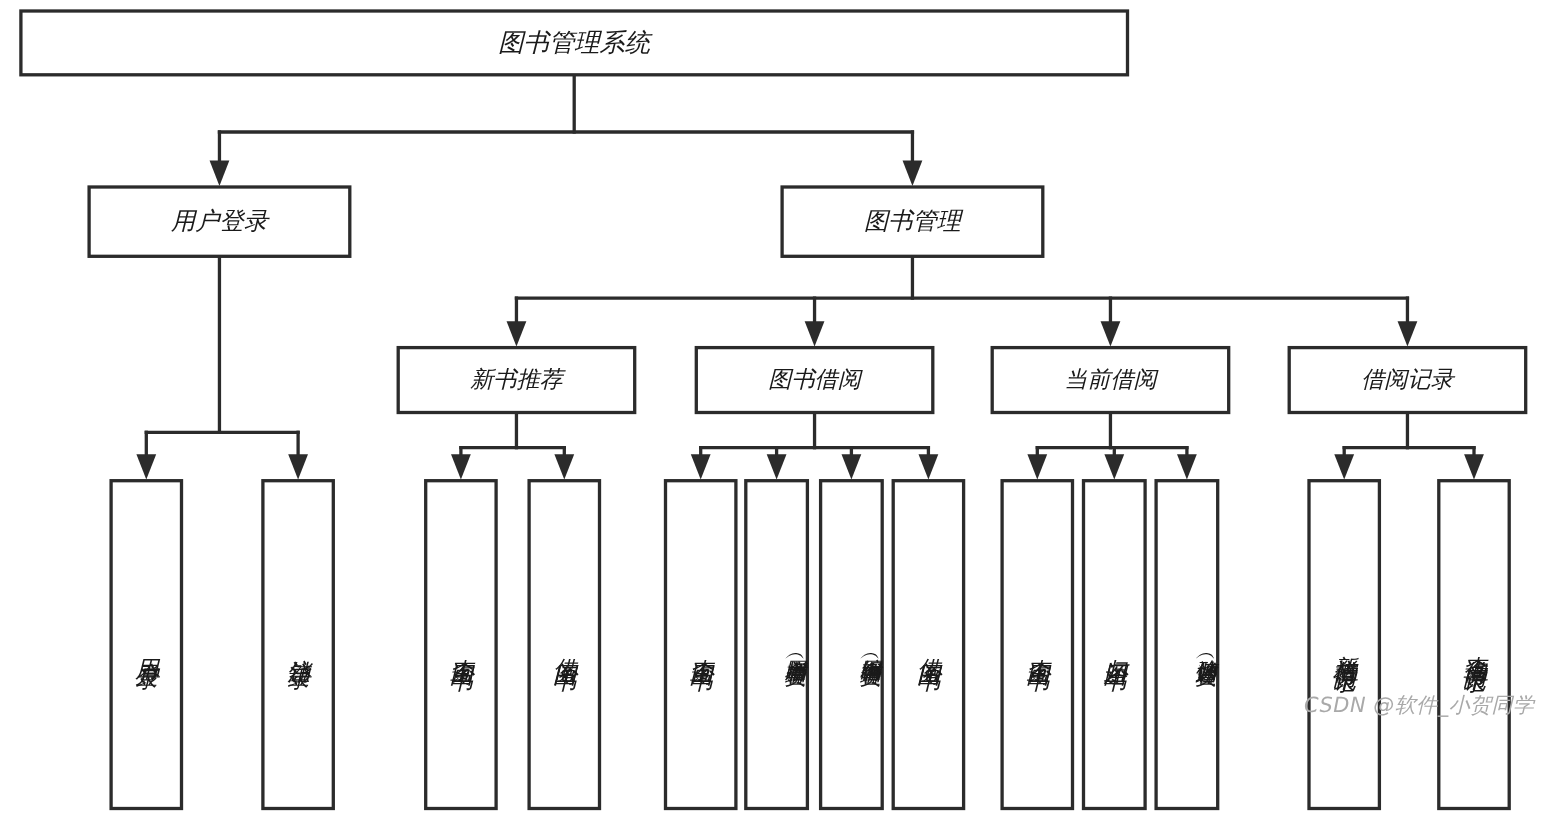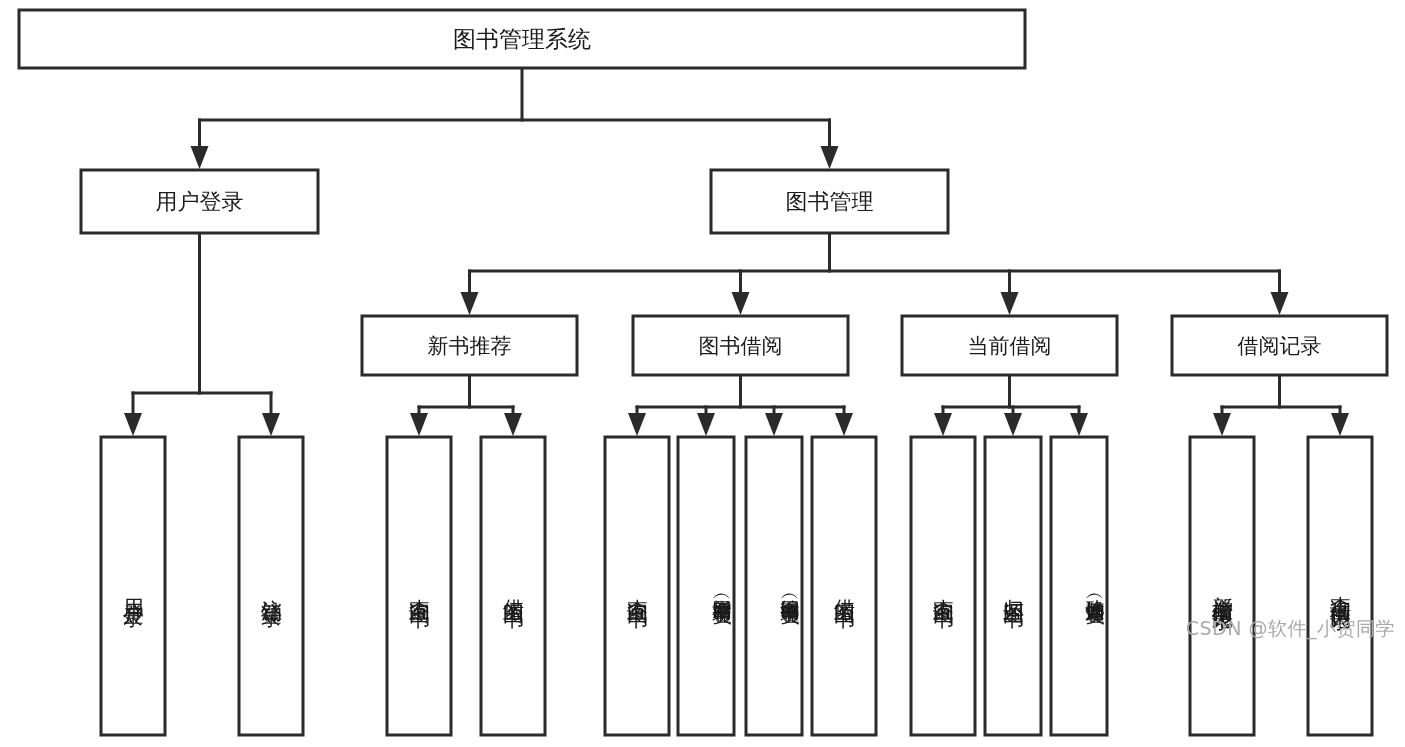--- a/index.html
+++ b/index.html
@@ -1,20 +1,20 @@
 <!DOCTYPE html>
 <html><head>
 <meta charset="utf-8">
 <style>
   html,body{margin:0;padding:0;background:#ffffff;}
   body{
     font-family:"DejaVu Sans","Liberation Sans",sans-serif;
     width:1405px;height:747px;overflow:hidden;
   }
-  #stage{position:relative;width:1405px;height:658px;background:#fff;}
+  #stage{position:relative;width:1405px;height:658px;background:#fff;font-style:italic;}
   svg#diagram{position:absolute;left:0;top:0;width:1405px;height:747px;display:block;}
 
   .node-rect{fill:#ffffff;stroke:#2b2b2b;stroke-width:3;}
   .connector{stroke:#2b2b2b;stroke-width:3;fill:none;stroke-linecap:square;}
   .arrow-head{fill:#2b2b2b;stroke:none;}
 
   .node-label{
     font-family:"DejaVu Sans","Liberation Sans",sans-serif;
     fill:#1a1a1a;
     font-size:22px;
@@ -38,21 +38,21 @@
     white-space:nowrap;
     display:flex;
     align-items:flex-start;
     justify-content:center;
     pointer-events:none;
   }
 
   #watermark{
     position:absolute;
     right:10px;
-    bottom:16px;
+    bottom:4px;
     font-family:"DejaVu Sans","Liberation Sans",sans-serif;
     font-size:19px;
     color:#a9a9a9;
     letter-spacing:0.5px;
     white-space:nowrap;
   }
 </style>
 </head>
 <body>
 

